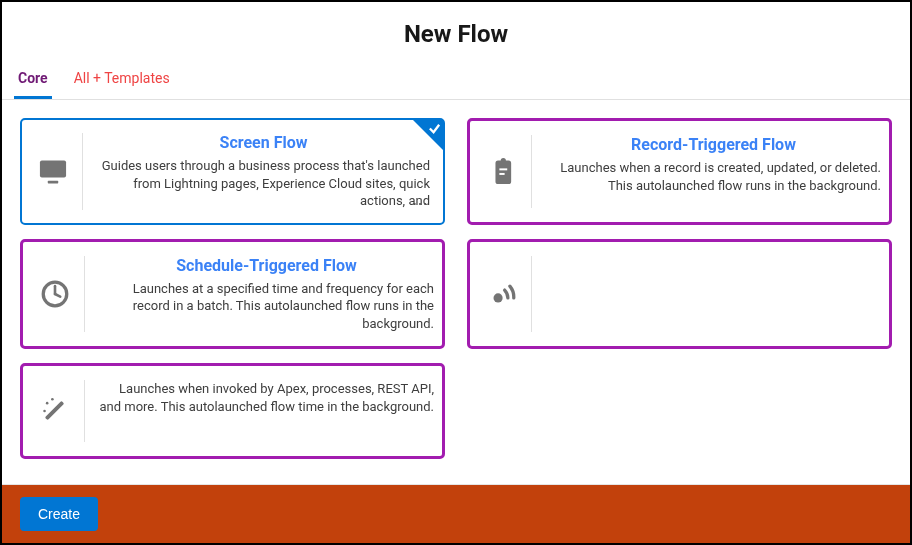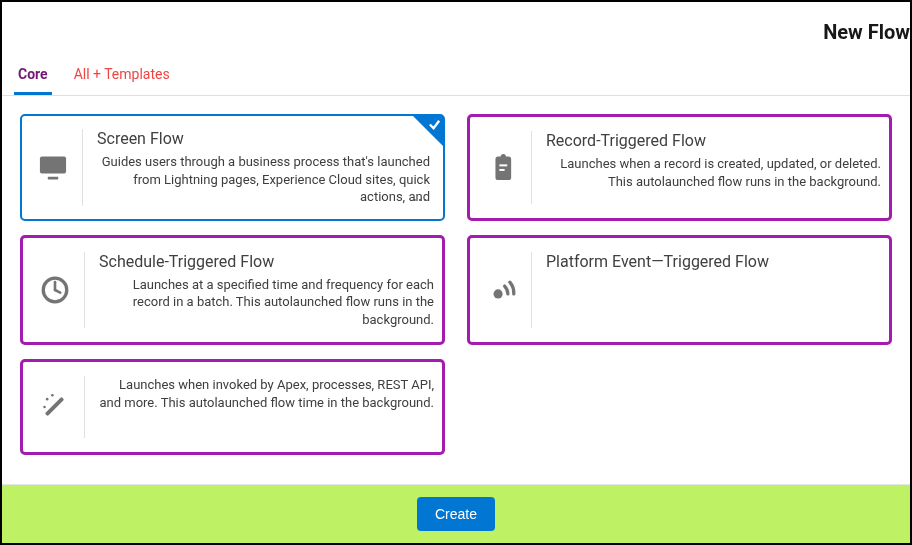--- a/index.html
+++ b/index.html
@@ -11,24 +11,23 @@
     overflow: hidden;
     border: 2px solid #000;
     display: flex;
     flex-direction: column;
   }
   .header {
     text-align: center;
     padding: 18px 0 12px 0;
   }
   .header h1 {
-    font-size: 20px;
+    font-size: 24px;
     font-weight: 700;
     color: #181818;
-    text-align: right;
   }
   .tabs {
     display: flex;
     border-bottom: 1px solid #e0e0e0;
     padding: 0 12px;
     gap: 18px;
   }
   .tab {
     padding: 10px 4px 10px 4px;
     font-size: 14px;
@@ -99,44 +98,45 @@
     width: 34px;
     height: 34px;
     fill: #747474;
   }
   .card .text {
     flex: 1;
     min-width: 0;
   }
   .card .title {
     font-size: 16px;
-    font-weight: 400;
-    color: #404040;
+    font-weight: 700;
+    color: #3b82f6;
     margin-bottom: 5px;
+    text-align: center;
   }
   .card .desc {
     font-size: 13px;
     line-height: 1.35;
     color: #3e3e3e;
     text-align: right;
   }
   .card .ellipsis {
     position: absolute;
     right: 14px;
     bottom: 10px;
     color: #555;
     font-size: 16px;
     letter-spacing: 1px;
   }
   .footer {
-    background: #bef264;
+    background: #c2410c;
     border-top: 1px solid #e5e5e5;
     padding: 12px 18px;
     display: flex;
-    justify-content: center;
+    justify-content: flex-start;
   }
   .btn-primary {
     background: #0176d3;
     color: #fff;
     border: none;
     border-radius: 4px;
     padding: 9px 18px;
     font-size: 14px;
     font-weight: 500;
     cursor: pointer;
@@ -205,21 +205,20 @@
 
   <div class="card">
     <div class="icon">
       <svg viewBox="0 0 52 52">
           <circle cx="20" cy="32" r="7"></circle>
           <path d="M30 20a18 18 0 0 1 5 12" fill="none" stroke="#747474" stroke-width="5" stroke-linecap="round"></path>
           <path d="M38 14a26 26 0 0 1 6 18" fill="none" stroke="#747474" stroke-width="5" stroke-linecap="round"></path>
         </svg>
     </div>
     <div class="text">
-      <div class="title">Platform Event—Triggered Flow</div>
     </div>
   </div>
 
   <div class="card">
     <div class="icon">
       <svg viewBox="0 0 52 52">
           <rect x="22" y="8" width="6" height="36" rx="2" transform="rotate(45 26 26)"></rect>
           <circle cx="14" cy="14" r="2"></circle>
           <circle cx="10" cy="26" r="2"></circle>
           <circle cx="22" cy="8" r="2"></circle>

